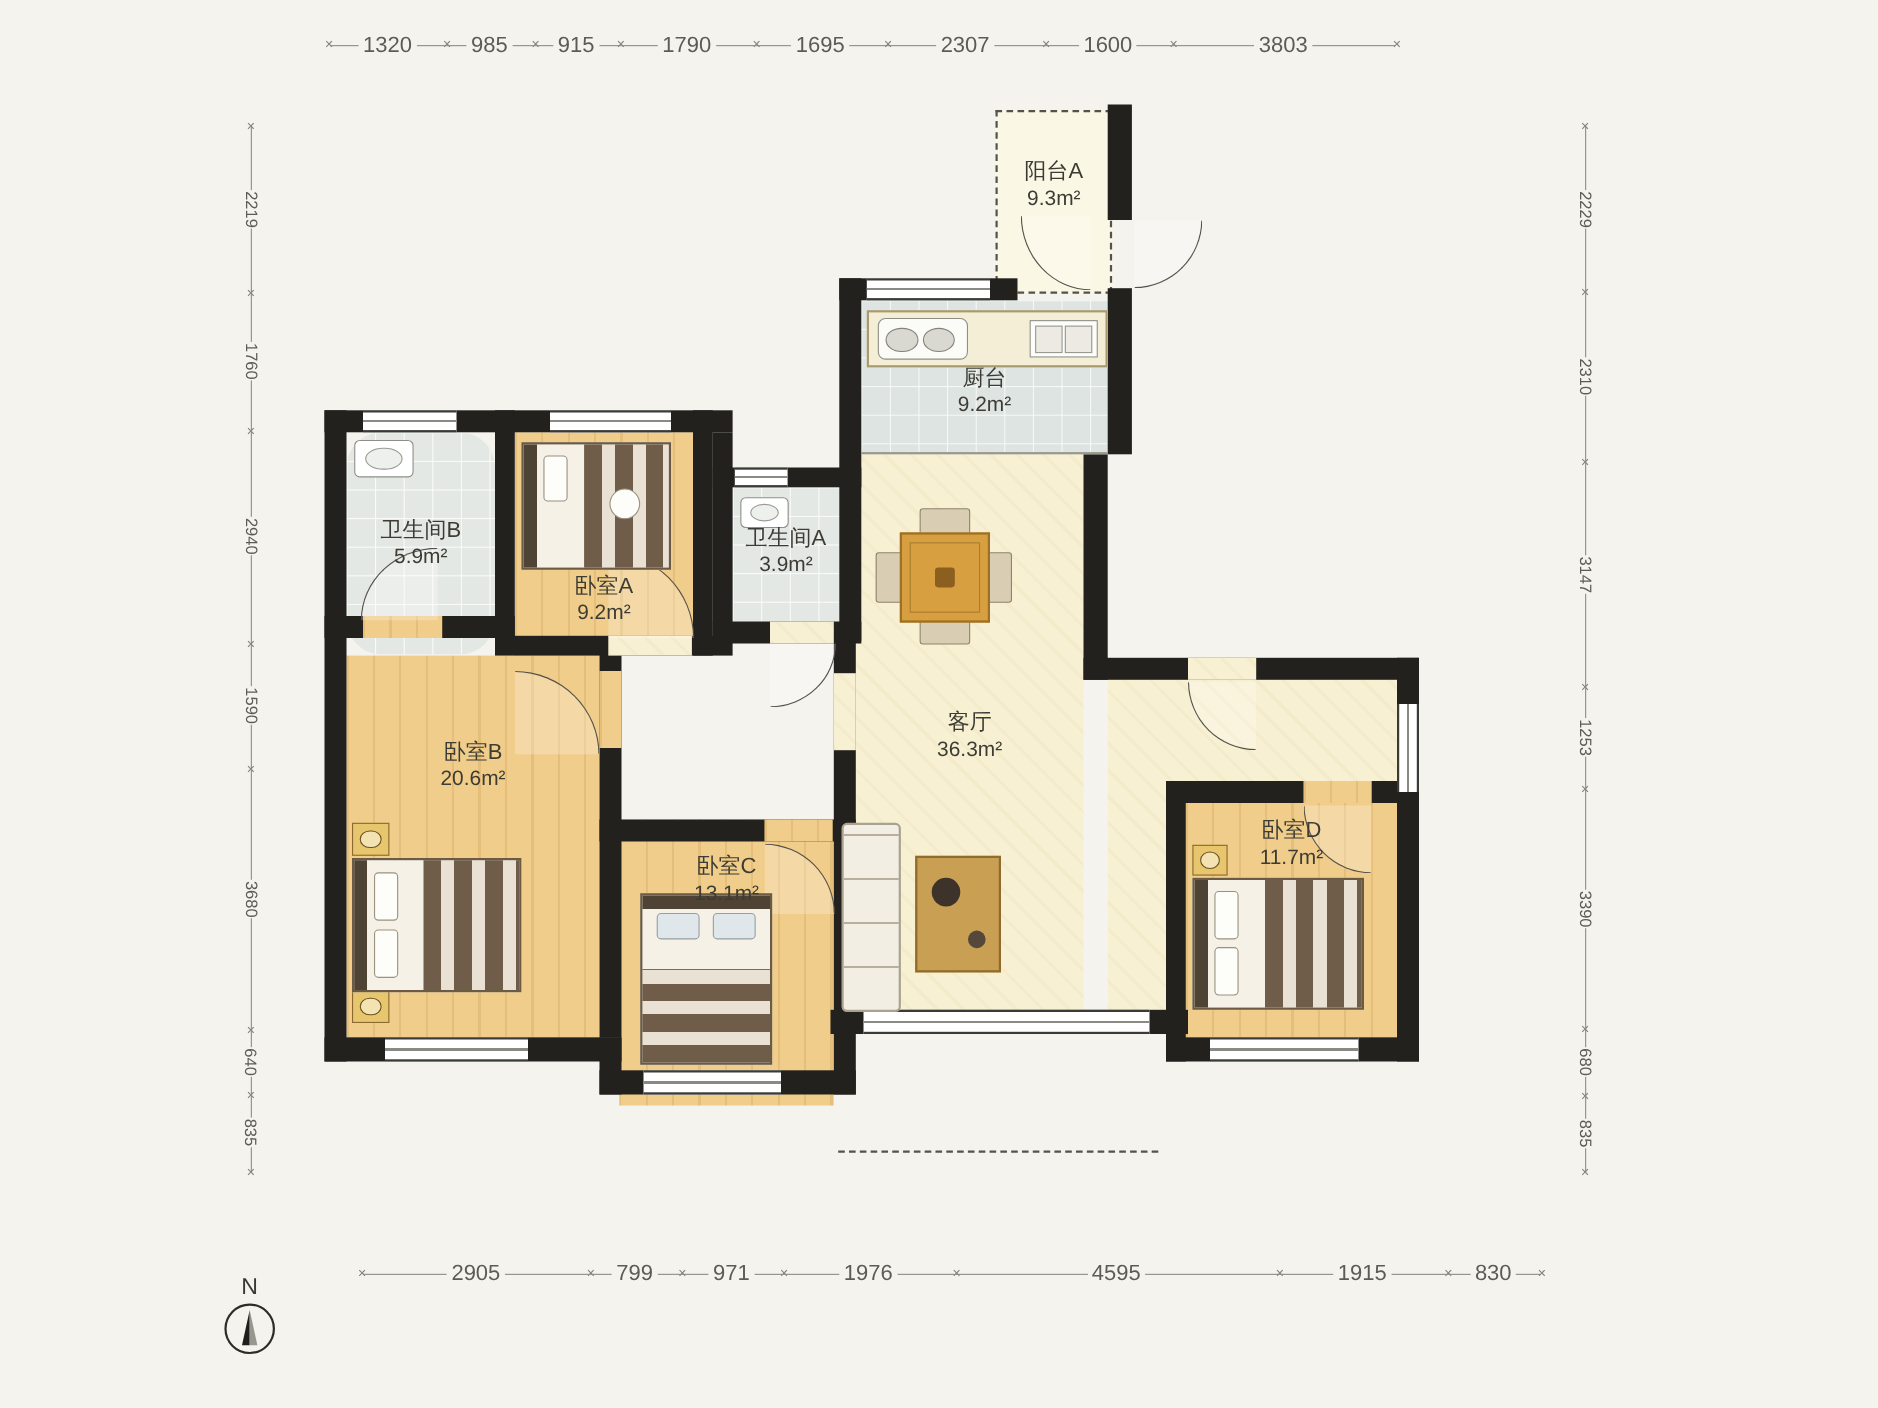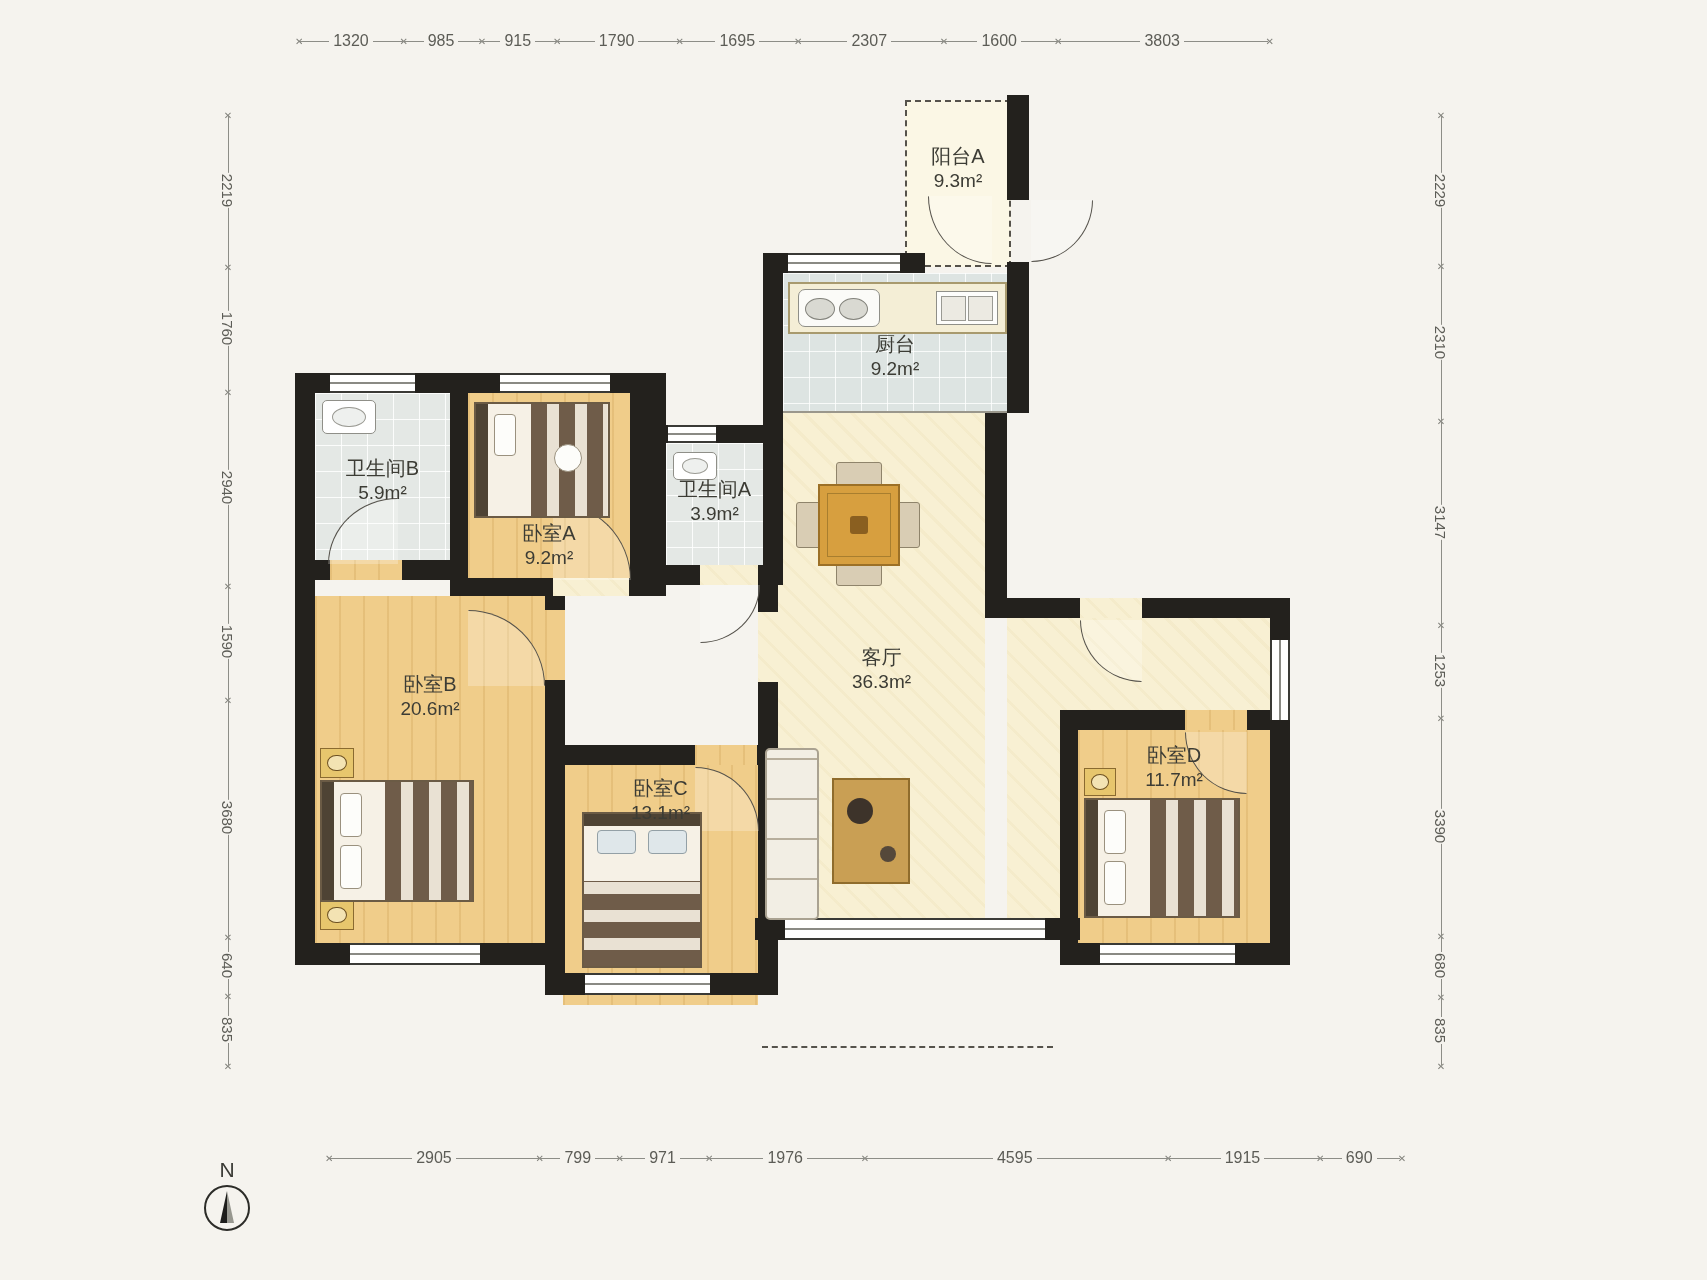--- a/index.html
+++ b/index.html
@@ -4,21 +4,21 @@
 <style>
   html,body{margin:0;padding:0;}
   .page{position:relative;width:1707px;height:1280px;background:#f5f3ee;overflow:hidden;
         font-family:"Liberation Sans","DejaVu Sans",sans-serif;color:#4a4a42;}
   
   .dimh{position:absolute;display:flex;height:26px;}
   .dimh .seg{position:relative;display:flex;align-items:center;justify-content:center;}
   .dimh .seg::before{content:"";position:absolute;left:0;right:0;top:50%;height:1px;background:#8d8d87;}
   .dimh .seg::after{content:"\2715";position:absolute;right:-6px;top:50%;transform:translateY(-50%);font-size:10px;color:#82827c;}
   .dimh::before{content:"\2715";position:absolute;left:-5px;top:50%;transform:translateY(-50%);font-size:10px;color:#82827c;}
-  .dimh .seg span{position:relative;background:#f5f3ee;padding:0 4px;font-size:16px;color:#5c5c56;z-index:1;white-space:nowrap;}
+  .dimh .seg span{position:relative;background:#f5f3ee;padding:0 4px;font-size:20px;color:#5c5c56;z-index:1;white-space:nowrap;}
   .dimv{position:absolute;display:flex;flex-direction:column;width:26px;}
   .dimv .seg{position:relative;display:flex;align-items:center;justify-content:center;}
   .dimv .seg::before{content:"";position:absolute;top:0;bottom:0;left:50%;width:1px;background:#8d8d87;}
   .dimv .seg::after{content:"\2715";position:absolute;bottom:-7px;left:50%;transform:translateX(-50%);font-size:10px;color:#82827c;}
   .dimv::before{content:"\2715";position:absolute;top:-5px;left:50%;transform:translateX(-50%);font-size:10px;color:#82827c;}
   .dimv .seg span{position:relative;background:#f5f3ee;padding:2px 1px;font-size:15px;color:#5c5c56;transform:rotate(90deg);white-space:nowrap;z-index:1;}
   
   .room{position:absolute;}
   .wood{background-color:#f0cd8a;background-image:repeating-linear-gradient(90deg,rgba(186,136,56,.20) 0 2px,rgba(255,255,255,0) 2px 24px);}
   .cream{background-color:#f8f0d3;background-image:repeating-linear-gradient(45deg,rgba(220,200,140,.12) 0 3px,rgba(255,255,255,0) 3px 17px);}
@@ -170,37 +170,37 @@
     <div class="seg" style="flex-grow:1982">
         <span>1976</span>
       </div>
     <div class="seg" style="flex-grow:4595">
         <span>4595</span>
       </div>
     <div class="seg" style="flex-grow:1915">
         <span>1915</span>
       </div>
     <div class="seg" style="flex-grow:830">
-        <span>690</span>
+        <span>830</span>
       </div>
   </div>
 
   <div class="room balc" style="left:905px;top:100px;width:102px;height:163px;">
     <div class="rl" style="top:26%">
         <div class="rn">阳台A</div>
         <div class="ra">9.3m²</div>
       </div>
   </div>
   <div class="room tilek" style="left:783px;top:273px;width:224px;height:140px;">
     <div class="rl" style="top:42%">
         <div class="rn">厨台</div>
         <div class="ra">9.2m²</div>
       </div>
   </div>
-  <div class="room tileb" style="left:315px;top:393px;width:135px;height:167px;">
+  <div class="room tileb" style="left:315px;top:393px;width:135px;height:202px;border-radius:32px;">
     <div class="rl" style="top:38%">
         <div class="rn">卫生间B</div>
         <div class="ra">5.9m²</div>
       </div>
   </div>
   <div class="room wood" style="left:468px;top:393px;width:162px;height:203px;">
     <div class="rl" style="top:63%">
         <div class="rn">卧室A</div>
         <div class="ra">9.2m²</div>
       </div>

